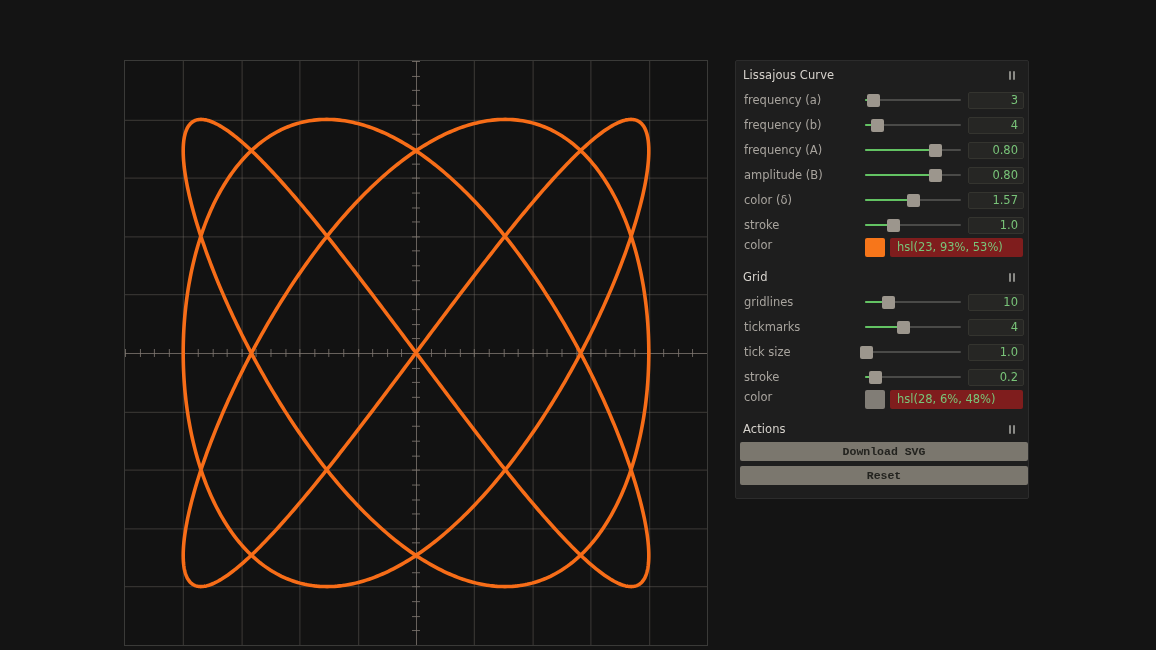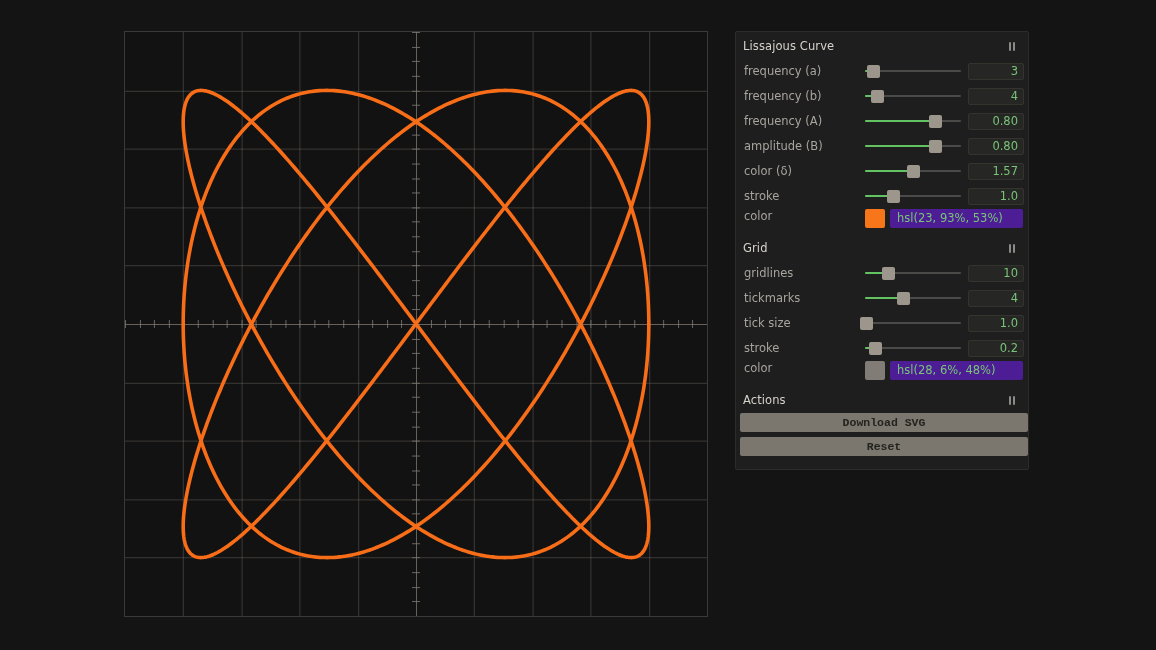--- a/index.html
+++ b/index.html
@@ -2,21 +2,21 @@
 <html><head>
 <meta charset="utf-8">
 <style>
   * { box-sizing: border-box; margin: 0; padding: 0; }
   html, body {
     width: 1156px; height: 650px;
     background: #141414;
     font-family: "DejaVu Sans", "Liberation Sans", sans-serif;
     overflow: hidden;
   }
-  #root { position: relative; width: 1156px; height: 543px; }
+  #root { position: relative; width: 1156px; height: 543px; margin-top: 29px; }
 
   
   #plot-wrap {
     position: absolute;
     left: 124px; top: 31px;
     width: 584px; height: 586px;
     background: #121212;
     border: 1px solid #3a3a38;
   }
   #plot-svg { display: block; width: 100%; height: 100%; }
@@ -98,21 +98,21 @@
   .color-row { display: flex; align-items: flex-start; height: 24px; padding: 0 3px 0 7px; margin-bottom: 1px; }
   .color-row .label { width: 122px; flex: none; color: #a8a49e; font-size: 11.5px; padding-left: 1px; }
   .swatch {
     width: 20px; height: 19px; flex: none;
     border-radius: 2px;
     margin-right: 5px;
   }
   .color-text {
     flex: 1;
     height: 19px;
-    background: #4c1d95;
+    background: #7f1d1d;
     border-radius: 2px;
     color: #79c479;
     font-size: 11.5px;
     line-height: 18px;
     padding-left: 7px;
     margin-right: 2px;
   }
 
   
   .actions { padding: 0 4px; }

